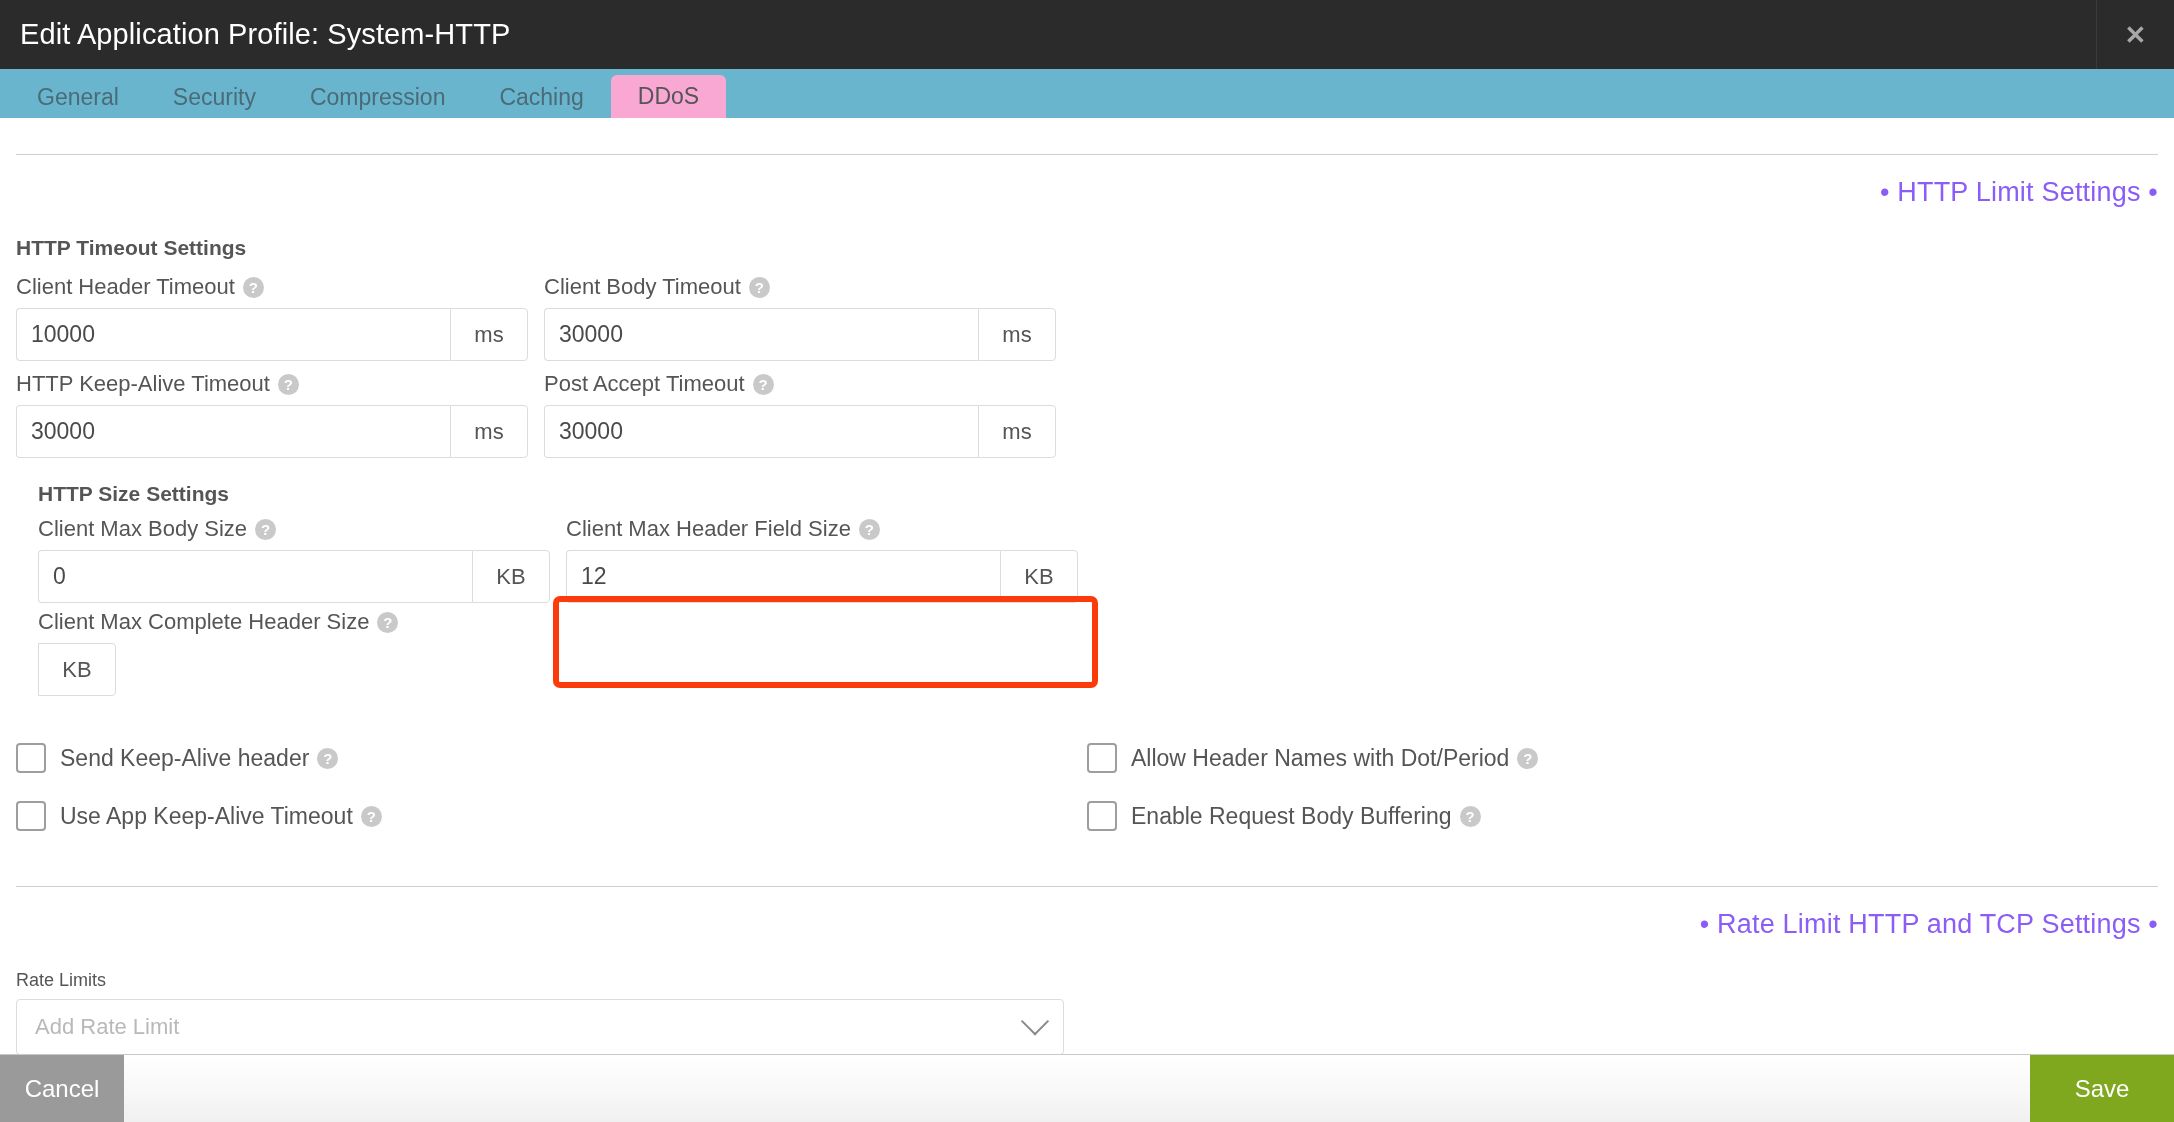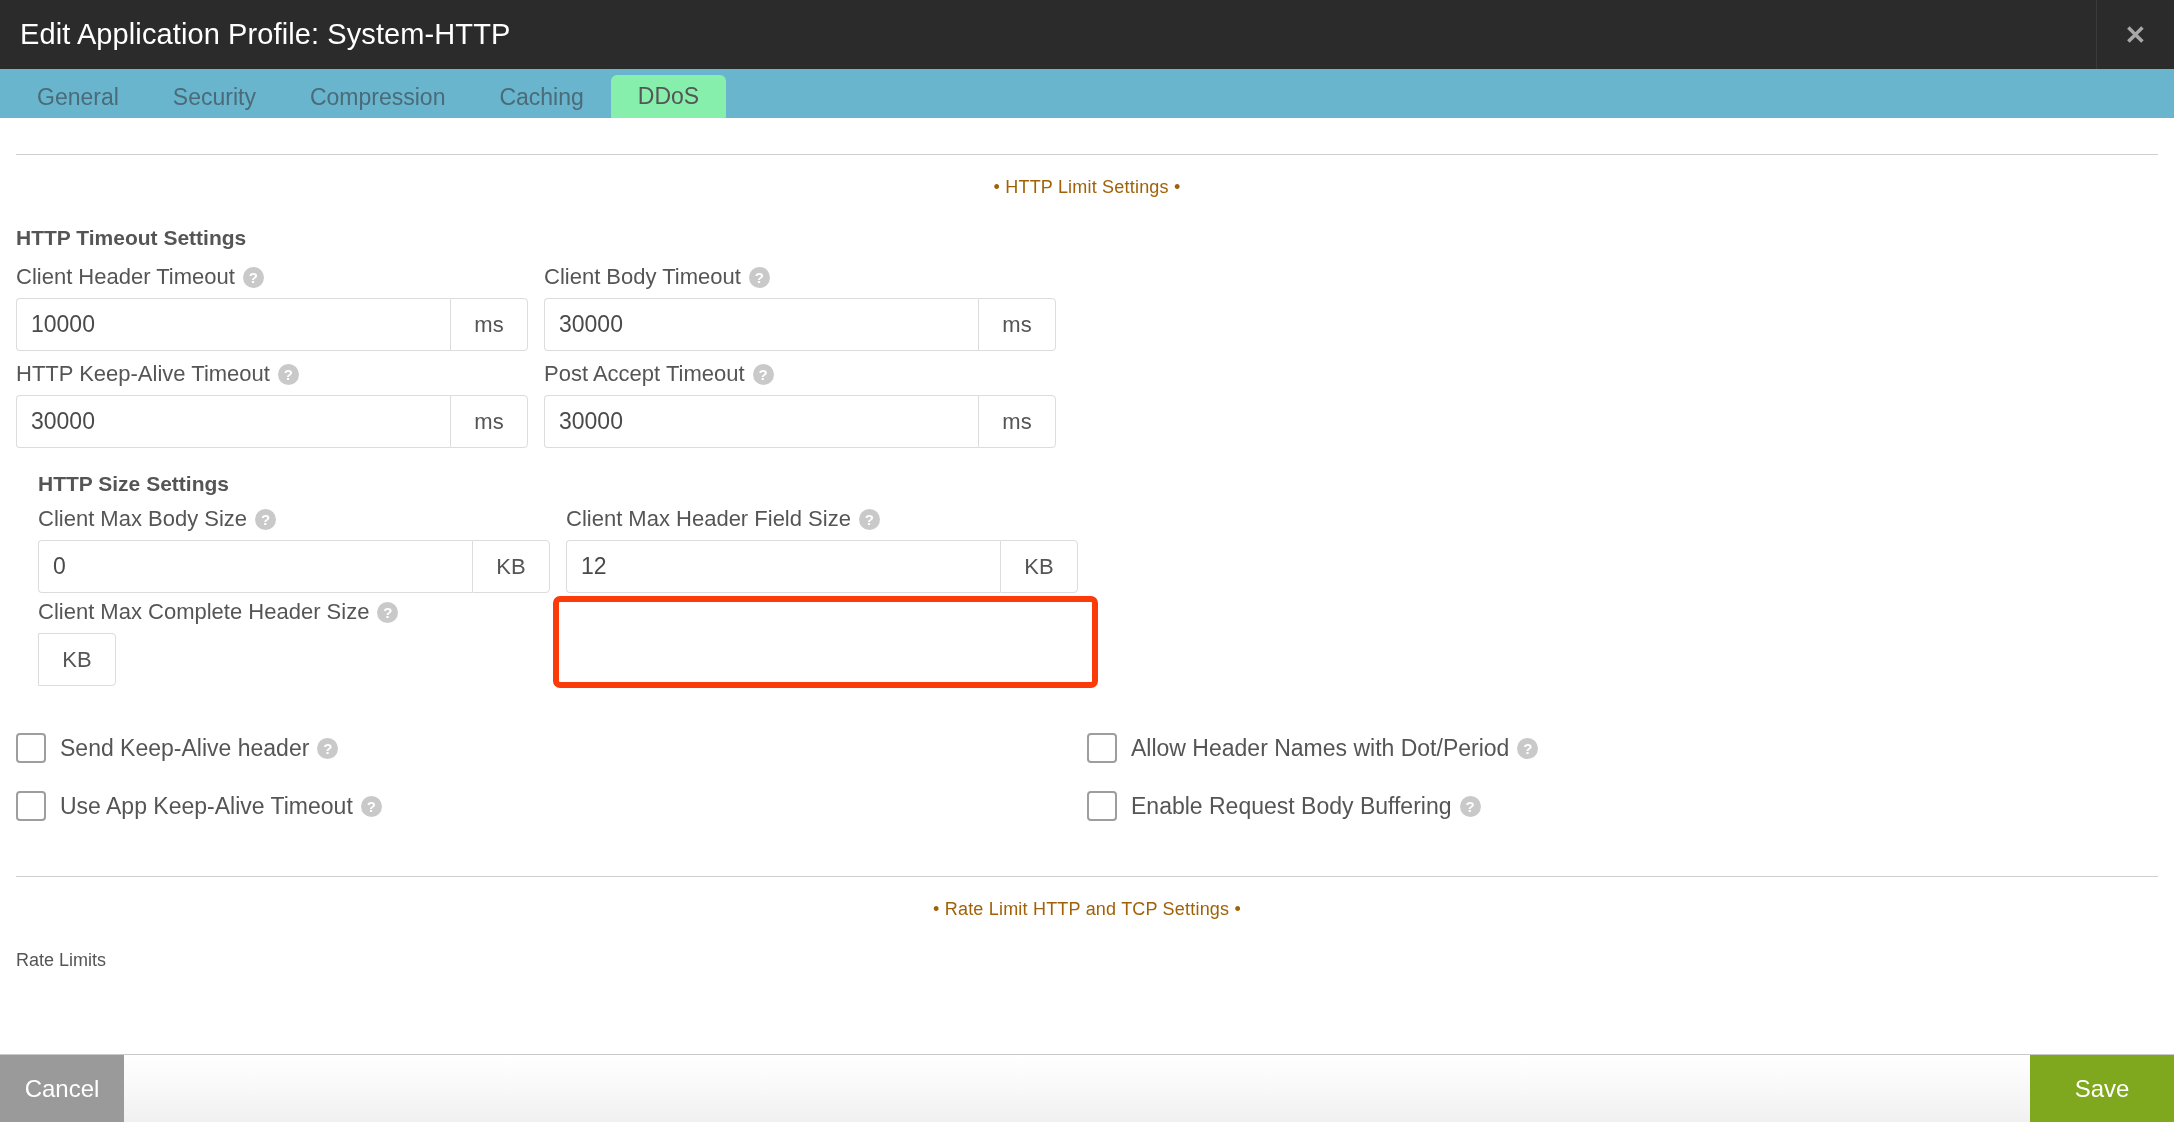--- a/index.html
+++ b/index.html
@@ -65,21 +65,21 @@
   .tab {
     font-size: 23px;
     color: #4a6b77;
     padding: 0 27px;
     height: 42px;
     line-height: 42px;
     cursor: pointer;
     white-space: nowrap;
   }
   .tab.active {
-    background: #86efac;
+    background: #f9a8d4;
     color: #555555;
     border-radius: 6px 6px 0 0;
     height: 43px;
     line-height: 43px;
   }
 
   
   .content {
     flex: 1 1 auto;
     position: relative;
@@ -88,23 +88,23 @@
     overflow: hidden;
   }
 
   .section-divider {
     position: relative;
     margin-top: 36px;
     border-top: 1px solid #cfcfcf;
     height: 0;
   }
   .section-title {
-    text-align: center;
-    font-size: 18px;
-    color: #a16207;
+    text-align: right;
+    font-size: 27px;
+    color: #8b5cf6;
     padding-top: 22px;
     letter-spacing: 0.2px;
   }
 
   .group-label {
     font-size: 21px;
     font-weight: bold;
     color: #555555;
     margin-top: 28px;
   }
@@ -431,20 +431,24 @@
             <span class="help-icon">?</span>
           </div>
         </div>
       </div>
     </div>
 
     <div class="section-divider"></div>
     <div class="section-title">• Rate Limit HTTP and TCP Settings •</div>
 
     <div class="ratelimit-label">Rate Limits</div>
+    <div class="select-box">
+      <span class="select-placeholder">Add Rate Limit</span>
+      <span class="chev"></span>
+    </div>
 
   </div>
 
   <div class="footer">
     <div class="btn-cancel">Cancel</div>
     <div class="btn-save">Save</div>
   </div>
 
 </div>
 

